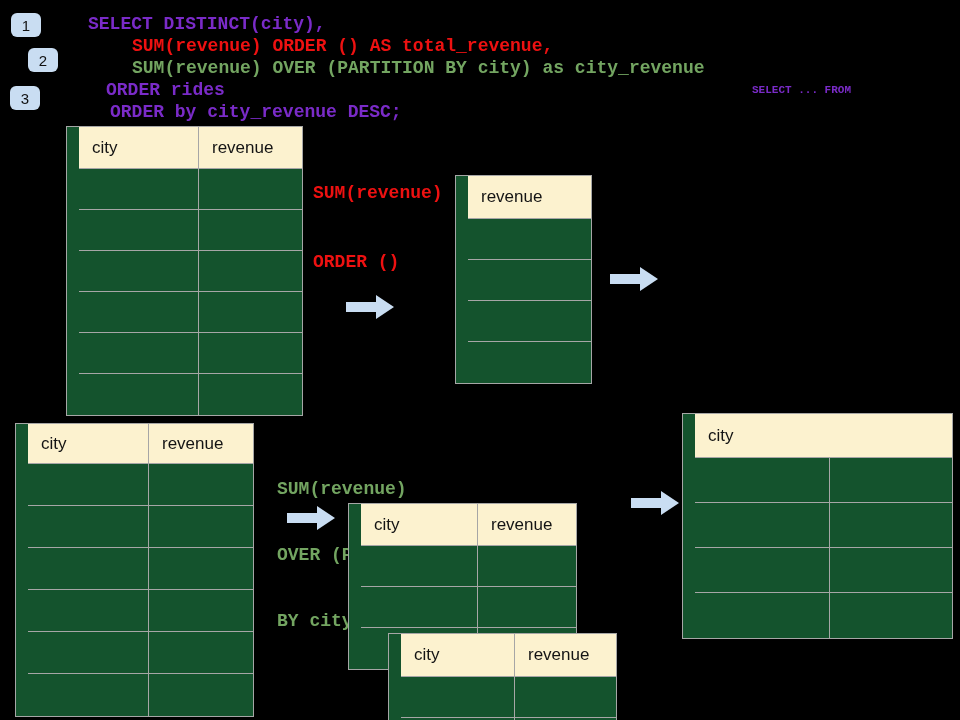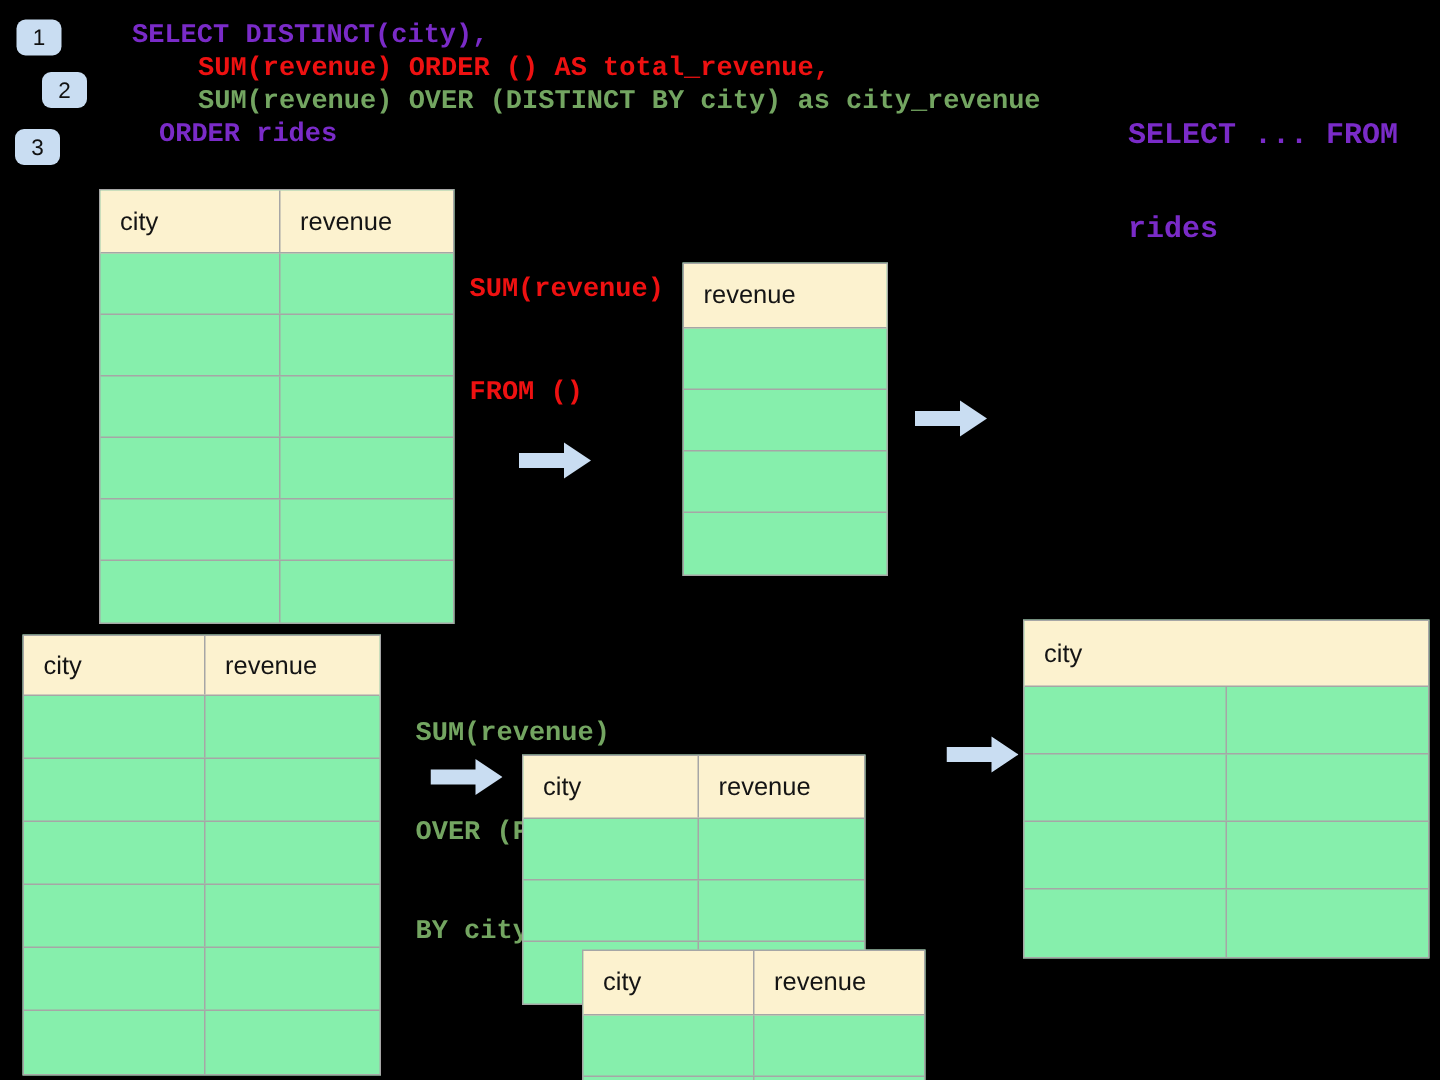--- a/index.html
+++ b/index.html
@@ -21,24 +21,24 @@
     background:var(--accent);color:#111;
     display:flex;align-items:center;justify-content:center;
     font:15px "Liberation Sans",sans-serif;
   }
   
   .code{
     position:absolute;white-space:pre;
     font:bold 18px "Liberation Mono",monospace;
     line-height:22px;
   }
-  .code.small{font-size:20px;line-height:21px;}
+  .code.small{font-size:11px;line-height:21px;}
   .label2{position:absolute;white-space:pre;font:bold 18px "Liberation Mono",monospace;line-height:23px;}
   
-  .tbl{position:absolute;border:1px solid var(--border);background:#86efac;}
+  .tbl{position:absolute;border:1px solid var(--border);background:#14532d;padding-left:12px;}
   .thead{display:flex;background:var(--header-bg);border-bottom:1px solid var(--border);}
   .th{
     display:flex;align-items:center;padding-left:13px;
     color:#141414;font:17px "Liberation Sans",sans-serif;
     border-right:1px solid var(--border);
   }
   .th:last-child{border-right:none;}
   .trow{display:flex;border-bottom:1px solid var(--border);}
   .tbody .trow:last-child{border-bottom:none;}
   .td{border-right:1px solid var(--border);}
@@ -51,31 +51,31 @@
 <body>
 
 <div class="canvas">
 
   <div class="badge" style="left:11px;top:13px">1</div>
   <div class="badge" style="left:28px;top:48px">2</div>
   <div class="badge" style="left:10px;top:86px">3</div>
 
   <div class="code" style="left: 88px; top: 13px; color: rgb(122, 43, 200);">SELECT DISTINCT(city),</div>
   <div class="code" style="left: 132px; top: 35px; color: rgb(238, 17, 17);">SUM(revenue) ORDER () AS total_revenue,</div>
-  <div class="code" style="left: 132px; top: 57px; color: rgb(115, 165, 97);">SUM(revenue) OVER (DISTINCT BY city) as city_revenue</div>
+  <div class="code" style="left: 132px; top: 57px; color: rgb(115, 165, 97);">SUM(revenue) OVER (PARTITION BY city) as city_revenue</div>
   <div class="code" style="left: 106px; top: 79px; color: rgb(122, 43, 200);">ORDER rides</div>
+  <div class="code" style="left: 110px; top: 101px; color: rgb(122, 43, 200);">ORDER by city_revenue DESC;</div>
 
   <div class="code small" style="left: 752px; top: 38px; color: rgb(122, 43, 200);">
     <div>SELECT ... FROM</div>
-    <div>rides</div>
   </div>
 
   <div class="label2" style="left: 313px; top: 136px; color: rgb(238, 17, 17);">
     <div>SUM(revenue)</div>
-    <div>FROM ()</div>
+    <div>ORDER ()</div>
   </div>
 
   <div class="label2" style="left: 277px; top: 434px; line-height: 22px; color: rgb(115, 165, 97);">
     <div>SUM(revenue)</div>
     <div>OVER (PARTITION</div>
     <div>BY city)</div>
   </div>
 
   <div class="tbl" style="left:66px;top:126px;width:237px">
     <div class="thead" style="height:42px">

